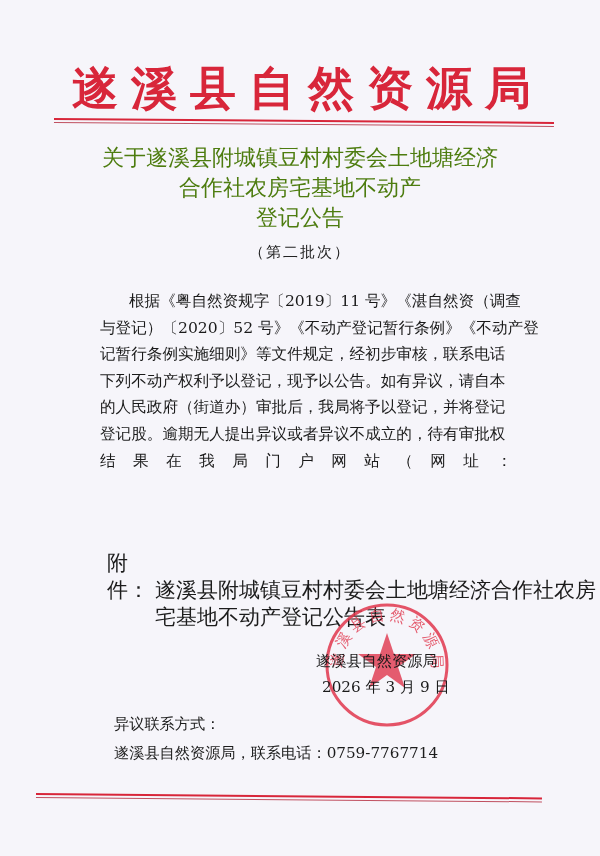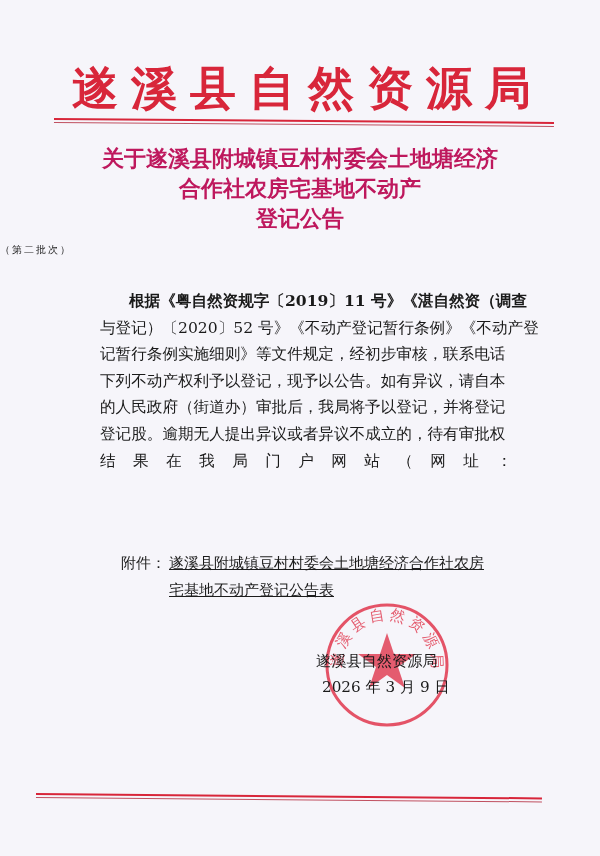--- a/index.html
+++ b/index.html
@@ -31,45 +31,45 @@
       content: ""; position: absolute; left: 0; right: 0; top: 2px;
       border-top: 1px solid #c05060;
     }
     .rule.top { left: 54px; width: 500px; top: 118px; transform: rotate(0.45deg); transform-origin: left center; }
     .rule.bottom { left: 36px; width: 506px; top: 793px; transform: rotate(0.5deg); transform-origin: left center; }
 
     .doc-title {
       position: absolute; left: 0; right: 0; top: 143px;
       text-align: center;
       font-family: "DejaVu Serif", serif;
-      font-weight: bold;
+      font-weight: normal;
       font-size: 22px;
       line-height: 30px;
-      color: #be185d;
+      color: #4d7c0f;
     }
     .batch {
       position: absolute; left: 0; right: 0; top: 243px;
-      text-align: left;
-      font-size: 10px; color: #222;
+      text-align: center;
+      font-size: 15px; color: #222;
       letter-spacing: 2px;
     }
     .body-text {
       position: absolute; left: 100px; width: 412px; top: 288px;
       font-size: 15.6px;
       line-height: 26.6px;
       color: #1a1a1a;
       text-align: justify;
     }
     .body-line { white-space: nowrap; display: block; }
-    .indent { padding-left: 31px; font-weight: bold; }
+    .indent { padding-left: 31px; }
     .spread { display: flex; justify-content: space-between; }
 
     .attachment {
-      position: absolute; left: 121px; top: 550px;
-      font-size: 15px; line-height: 27px; text-decoration: underline;
+      position: absolute; left: 107px; top: 550px;
+      font-size: 21px; line-height: 27px;
     }
     .attachment .label { display: inline-block; width: 48px; }
     .attachment .line2 { padding-left: 48px; display: block; }
 
     .seal {
       position: absolute; left: 322px; top: 600px;
       width: 130px; height: 130px;
     }
     .signature {
       position: absolute; left: 316px; top: 648px;
@@ -137,15 +137,19 @@
     <text font-size="15" fill="#e0364c" opacity="0.8" font-family="DejaVu Serif, serif" letter-spacing="4">
       <textPath href="#sealArc" startOffset="6%">遂溪县自然资源局</textPath>
     </text>
   </svg>
 
   <div class="signature">
     <span style="display:block">遂溪县自然资源局</span>
     <span class="date">2026 年 3 月 9 日</span>
   </div>
 
+  <div class="contact">
+    <span>异议联系方式：</span>
+    <span>遂溪县自然资源局，联系电话：0759-7767714</span>
+  </div>
 
   <div class="rule bottom"></div>
 </div>
 
 </body></html>

